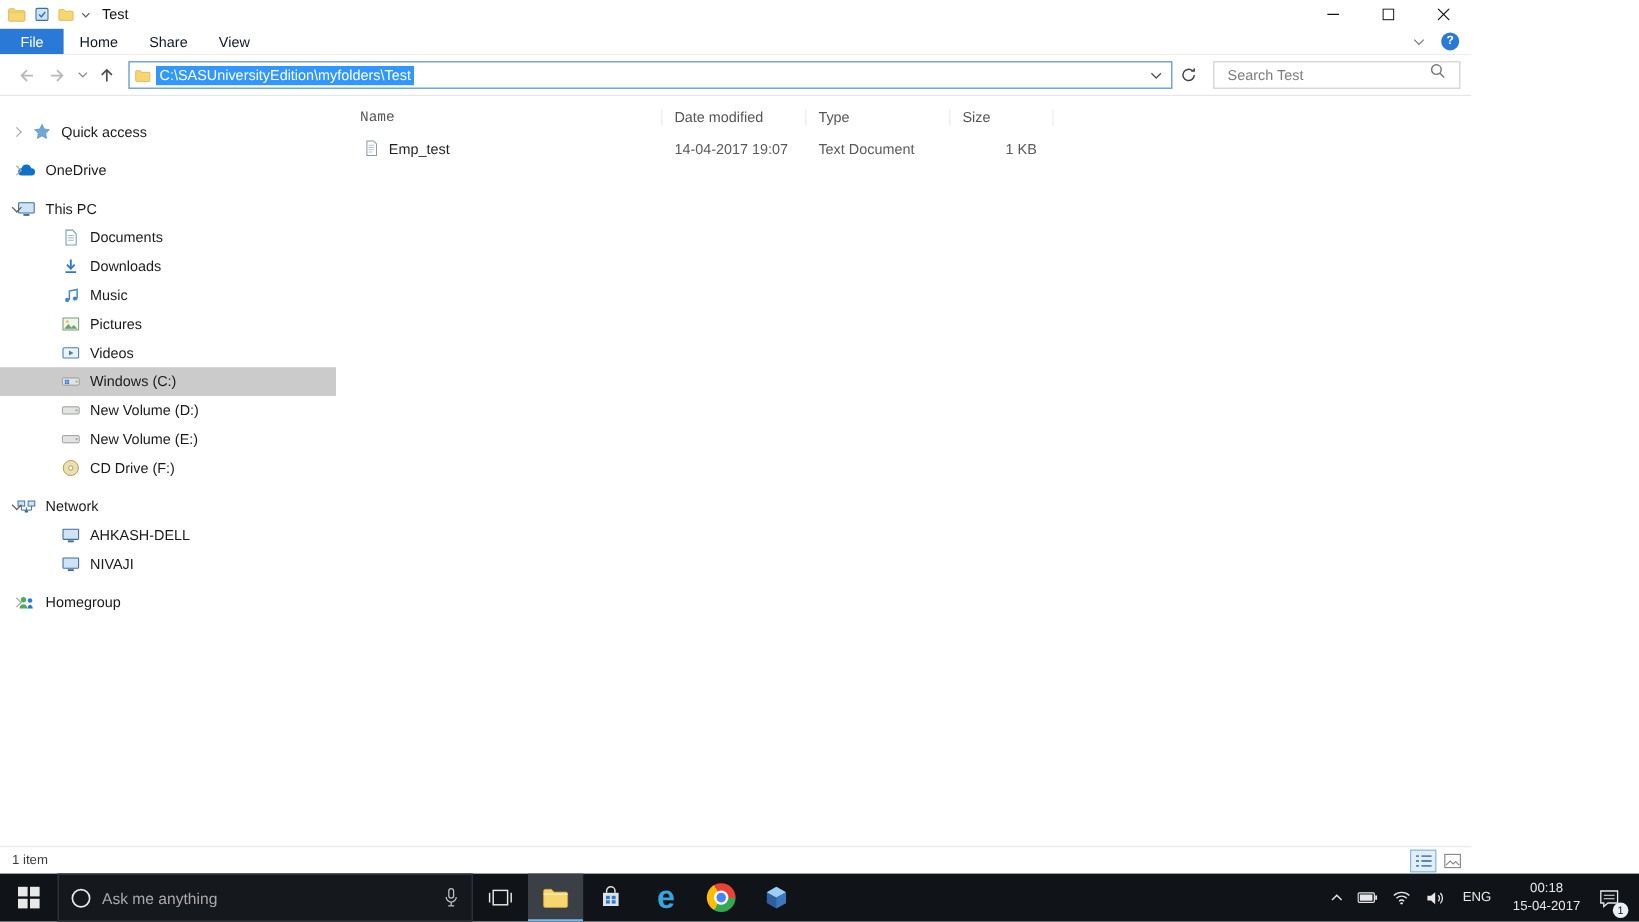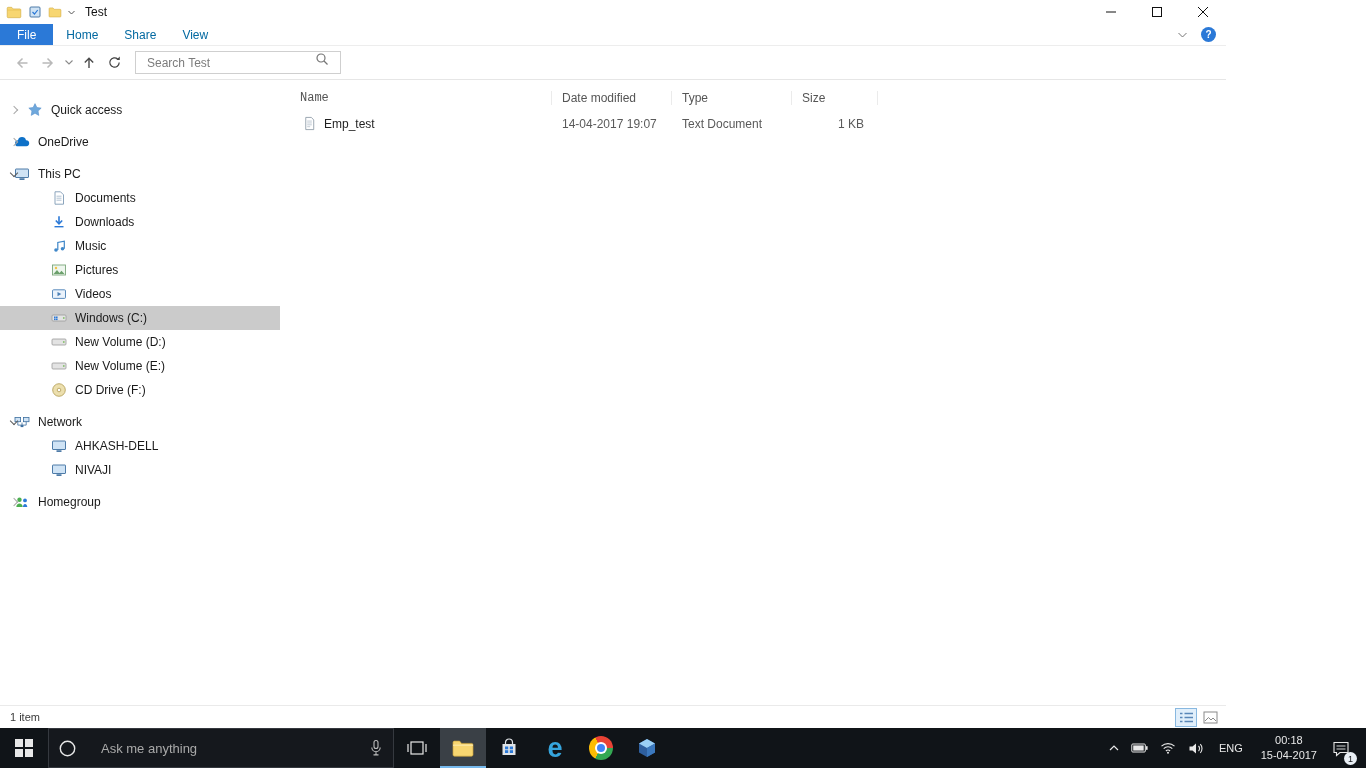--- a/index.html
+++ b/index.html
@@ -12,21 +12,21 @@
   
   .titlebar { height:24px; display:flex; align-items:center; padding-left:6px; background:#fff; }
   .qat { display:flex; align-items:center; gap:6px; }
   .qat .chevsm { width:7px; height:5px; }
   .win-title { margin-left:10px; color:#111; font-size:12px; }
   .win-controls { margin-left:auto; display:flex; height:24px; }
   .win-btn { width:46px; display:flex; align-items:center; justify-content:center; }
 
   
   .ribbon { height:22px; display:flex; align-items:stretch; border-bottom:1px solid #ededed; background:#fff; }
-  .tab { padding:0 13px; display:flex; align-items:center; color:#0369a1; font-size:12px; }
+  .tab { padding:0 13px; display:flex; align-items:center; color:#0f172a; font-size:12px; }
   .tab.file { background:#2b79d7; color:#fff; padding:0 17px; }
   .ribbon-right { margin-left:auto; display:flex; align-items:center; gap:14px; padding-right:10px; }
   .help-badge { width:15px; height:15px; border-radius:50%; background:#2b79d7; color:#fff;
     display:flex; align-items:center; justify-content:center; font-size:10px; font-weight:bold; }
   .help-badge::before { content:"?"; }
 
   
   .navrow { height:34px; display:flex; align-items:center; padding:0 9px; border-bottom:1px solid #e6e6e6; background:#fff; }
   .navbtn { display:flex; align-items:center; justify-content:center; padding:0 4px; height:26px; }
   .addressbar { flex:1; height:23px; border:1px solid #4a90d9; margin-left:6px; display:flex; align-items:center; padding:0 4px; background:#fff; }
@@ -72,21 +72,21 @@
   .statusbar { height:23px; border-top:1px solid #eaeaea; display:flex; align-items:center; padding:0 10px; color:#3b3b3b; font-size:11px; position:relative; }
   .view-toggles { position:absolute; right:5px; top:0; height:100%; display:flex; align-items:center; gap:2px; }
   .vt { width:22px; height:19px; display:flex; align-items:center; justify-content:center; }
   .vt.active { background:#e1effb; border:1px solid #88b8e0; }
 
   
   .taskbar { position:absolute; left:0; bottom:0; width:1366px; height:40px; background:#101418; display:flex; align-items:stretch; color:#e8e8e8; }
   .tbtn { width:48px; display:flex; align-items:center; justify-content:center; }
   .winlogo { display:grid; grid-template-columns:8px 8px; grid-template-rows:8px 8px; gap:2px; }
   .winlogo span { background:#e8e8e8; }
-  .cortana { width:346px; border:1px solid #35393f; background:#15181d; display:flex; align-items:center; padding:12px 9px; gap:24px; }
+  .cortana { width:346px; border:1px solid #35393f; background:#15181d; display:flex; align-items:center; padding:12px 9px; gap:8px; }
   .cortana input { flex:1; background:transparent; border:none; outline:none; color:#cfcfcf; font-size:13px;
     font-family:"Liberation Sans","DejaVu Sans",sans-serif; }
   .cortana input::placeholder { color:#a9a9a9; opacity:1; }
   .appbtn { width:46px; display:flex; align-items:center; justify-content:center; }
   .appbtn.active { background:#3a4046; box-shadow:inset 0 -2px 0 #76b9ed; }
   .edge-glyph { font-size:27px; font-weight:bold; color:#35a5dd; line-height:1; }
   .edge-glyph::before { content:"e"; }
   .chrome-ball { width:24px; height:24px; border-radius:50%; position:relative;
     background:conic-gradient(from -30deg,#ea4335 0 33.3%,#34a853 0 66.6%,#fbbc05 0 100%); }
   .chrome-ball::before { content:""; position:absolute; inset:6px; background:#fff; border-radius:50%; }
@@ -178,20 +178,33 @@
     <span class="navbtn">
       <svg width="8" height="5" viewBox="0 0 8 5">
           <path d="M0.5 0.5l3.5 3.5L7.5 0.5" fill="none" stroke="#8a8a8a" stroke-width="1.1"></path>
         </svg>
     </span>
     <span class="navbtn">
       <svg width="16" height="16" viewBox="0 0 16 16">
           <path d="M8 13V3.2M3.8 7.4L8 3.2l4.2 4.2" fill="none" stroke="#4a4a4a" stroke-width="1.4"></path>
         </svg>
     </span>
+    <div class="addressbar">
+      <span class="addr-folder">
+        <svg width="14" height="14" viewBox="0 0 16 16">
+            <path d="M1.2 4.2c0-.5.4-.9.9-.9h3.6l1.4 1.6h6.8c.5 0 .9.4.9.9v7c0 .5-.4.9-.9.9H2.1c-.5 0-.9-.4-.9-.9z" fill="#f7d671" stroke="#cfa73e" stroke-width="0.6"></path>
+          </svg>
+      </span>
+      <span class="addr-sel">C:\SASUniversityEdition\myfolders\Test</span>
+      <span class="addr-chev">
+        <svg width="9" height="6" viewBox="0 0 9 6">
+            <path d="M0.5 1l4 4 4-4" fill="none" stroke="#555" stroke-width="1.1"></path>
+          </svg>
+      </span>
+    </div>
     <span class="refresh">
       <svg width="15" height="15" viewBox="0 0 16 16">
           <path d="M13 8a5 5 0 1 1-1.6-3.7" fill="none" stroke="#404040" stroke-width="1.3"></path>
           <path d="M13.6 1.6v3.6H10z" fill="#404040"></path>
         </svg>
     </span>
     <div class="searchbox">
       <input type="text" placeholder="Search Test" style="">
       <span>
         <svg width="14" height="14" viewBox="0 0 14 14">

